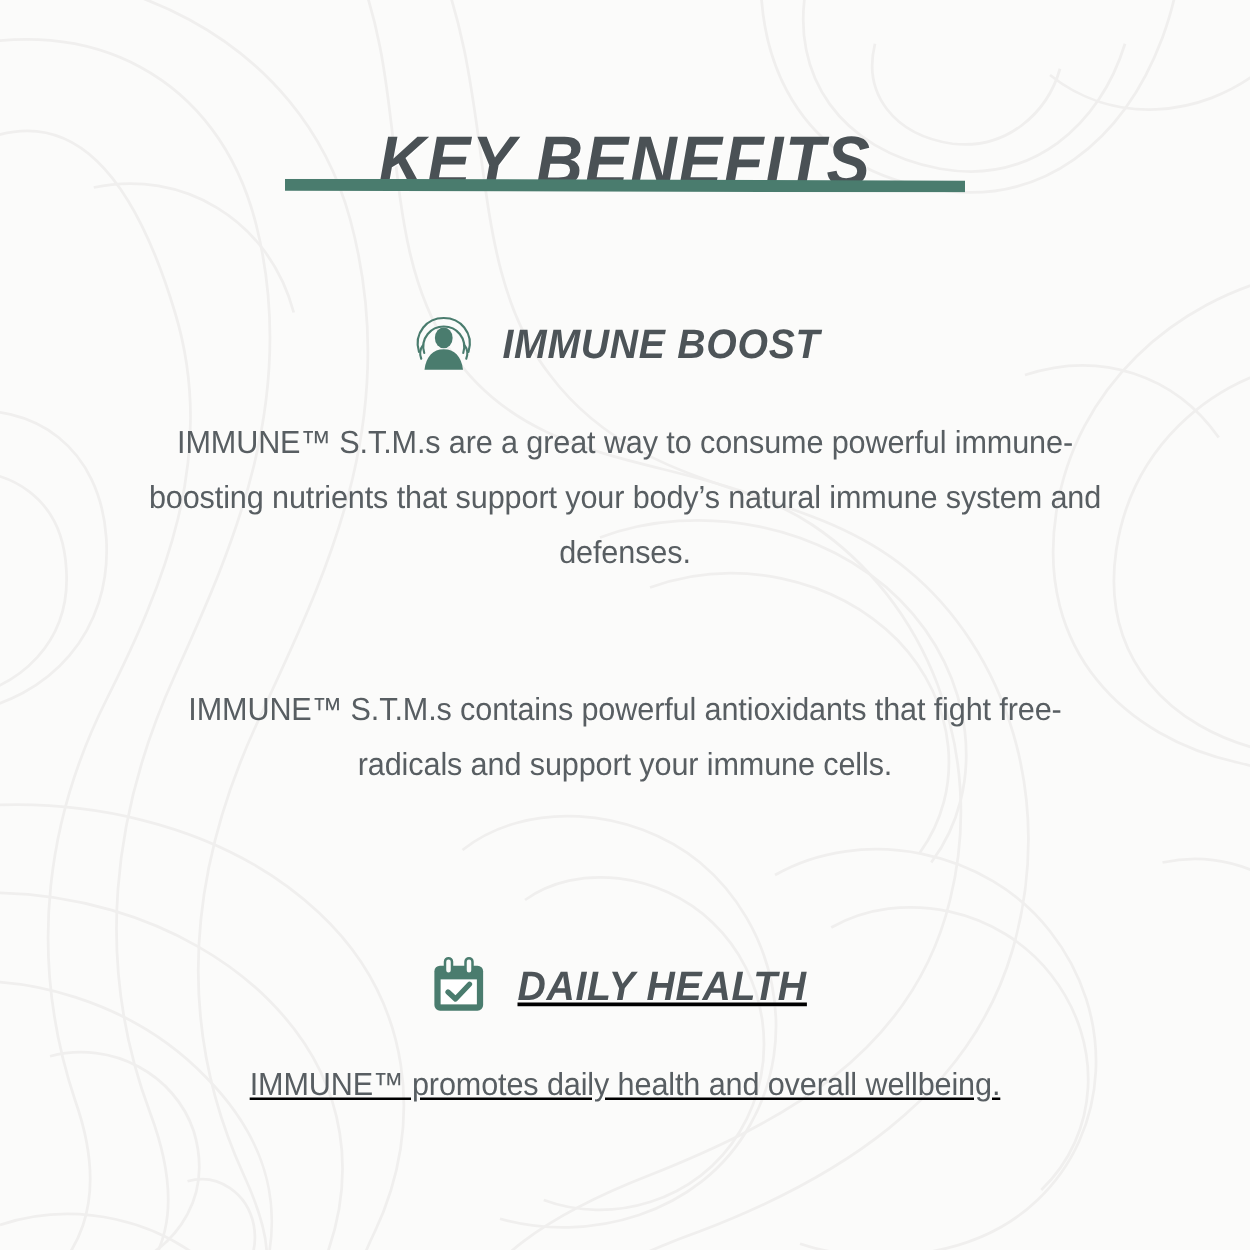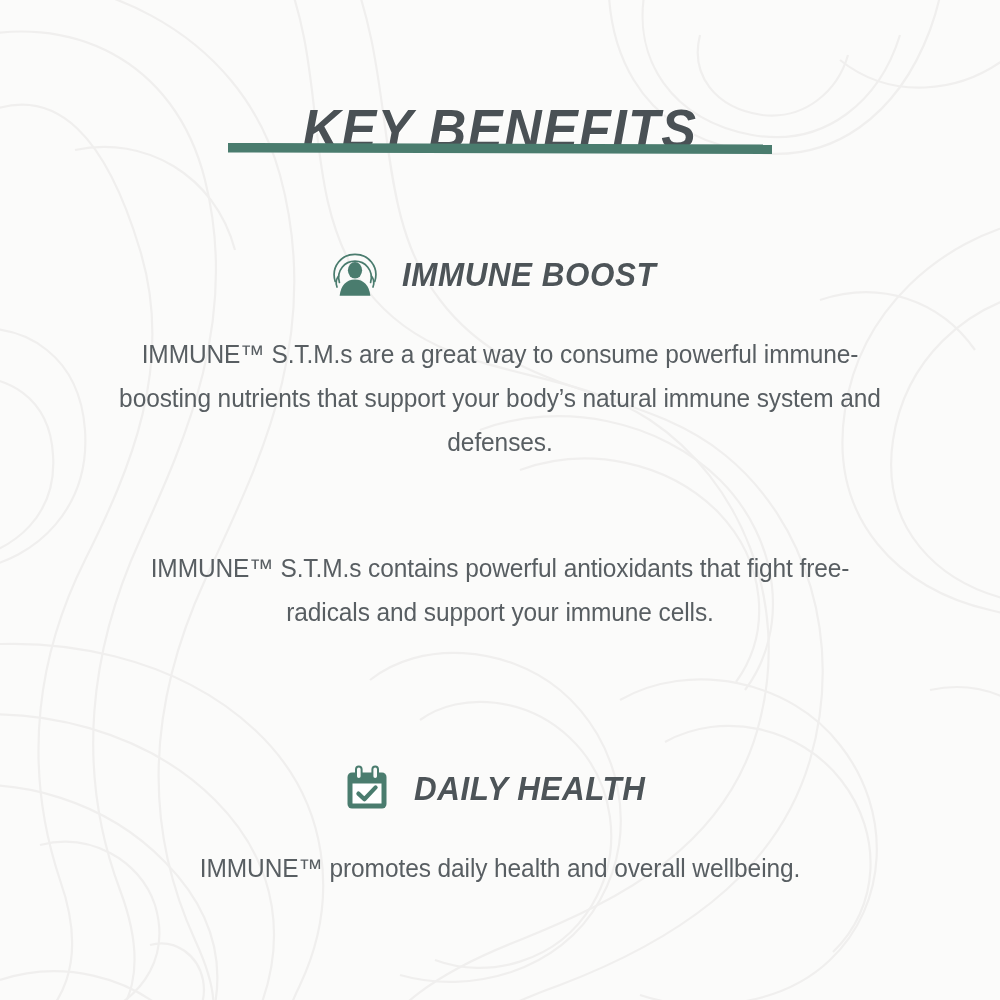--- a/index.html
+++ b/index.html
@@ -122,21 +122,21 @@
     letter-spacing: -0.1px;
   }
 
   
   #benefit-1 { top: 246px; }
   #benefit-1 .benefit-body { width: 800px; margin-top: 28px; }
 
   #benefit-2 { top: 518px; }
   #benefit-2 .benefit-body { width: 800px; margin-top: 28px; }
 
-  #benefit-3 { top: 760px; }
+  #benefit-3 { top: 760px; text-decoration: underline; }
   #benefit-3 .benefit-body { width: 840px; margin-top: 28px; }
 </style>
 </head>
 <body>
 
 <div id="page">
 
   <svg id="bg-topo" viewBox="0 0 1000 1000" preserveAspectRatio="none" aria-hidden="true">
     <path d="M-30 120 C 60 70, 110 150, 140 250 C 175 365, 130 470, 85 560 C 40 650, 20 760, 60 880 C 90 965, 60 1010, 20 1040"></path>
     <path d="M-40 40 C 70 10, 175 60, 205 180 C 240 320, 185 440, 140 540 C 90 650, 75 770, 120 890 C 150 970, 130 1010, 95 1045"></path>

